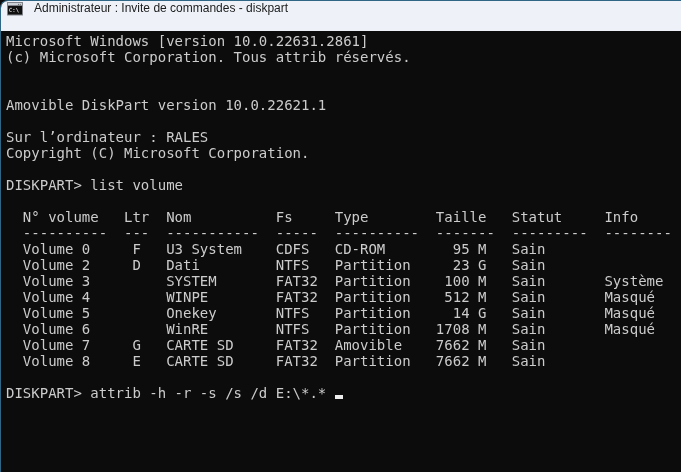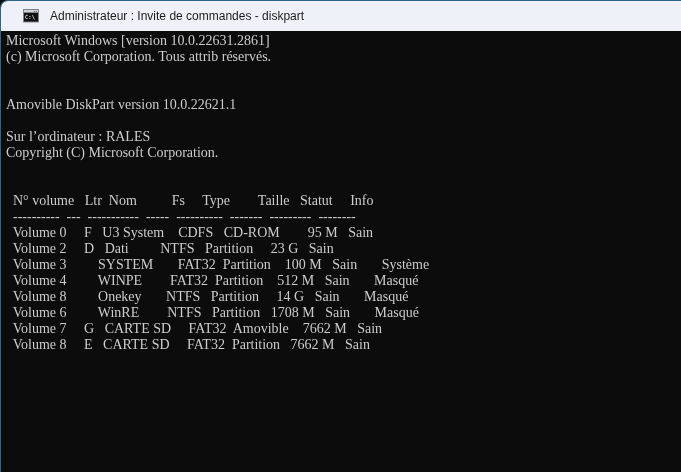--- a/index.html
+++ b/index.html
@@ -10,38 +10,37 @@
     border-top: 1px solid #2f6585;
     border-radius: 8px 0 0 0;
     overflow: hidden;
     background: #0c0c0c;
     position: relative;
   }
   .titlebar {
     height: 30px;
     background: #eef2f8;
     display: flex;
-    align-items: center;
-    padding-left: 22px;
+    padding-left: 6px;
     gap: 11px;
   }
   .titlebar .title {
     font: 12px "Liberation Sans", sans-serif;
     color: #1b1b1b;
     white-space: nowrap;
   }
   .cmd-icon { width: 16px; height: 16px; display: inline-block; flex: 0 0 auto; }
   .console {
     padding: 2px 0 0 5px;
     font-family: "DejaVu Sans Mono", monospace;
     font-size: 14px;
     line-height: 16px;
     color: #cccccc;
   }
-  .cl { height: 16px; white-space: pre; overflow: hidden; font-family: Liberation Serif, serif; }
+  .cl { height: 16px; white-space: pre; overflow: hidden; }
   .cursor {
     display: inline-block;
     width: 8px; height: 4px;
     background: #ededed;
     vertical-align: -1px;
   }
 </style>
 </head>
 <body>
 
@@ -63,27 +62,29 @@
   <div class="console">
     <div class="cl">Microsoft Windows [version 10.0.22631.2861]</div>
     <div class="cl">(c) Microsoft Corporation. Tous attrib réservés.</div>
     <div class="cl"></div>
     <div class="cl"></div>
     <div class="cl">Amovible DiskPart version 10.0.22621.1</div>
     <div class="cl"></div>
     <div class="cl">Sur l’ordinateur : RALES</div>
     <div class="cl">Copyright (C) Microsoft Corporation.</div>
     <div class="cl"></div>
+    <div class="cl">DISKPART&gt; list volume</div>
     <div class="cl"></div>
     <div class="cl">  N° volume   Ltr  Nom          Fs     Type        Taille   Statut     Info</div>
     <div class="cl">  ----------  ---  -----------  -----  ----------  -------  ---------  --------</div>
     <div class="cl">  Volume 0     F   U3 System    CDFS   CD-ROM        95 M   Sain</div>
     <div class="cl">  Volume 2     D   Dati         NTFS   Partition     23 G   Sain</div>
     <div class="cl">  Volume 3         SYSTEM       FAT32  Partition    100 M   Sain       Système</div>
     <div class="cl">  Volume 4         WINPE        FAT32  Partition    512 M   Sain       Masqué</div>
-    <div class="cl">  Volume 8         Onekey       NTFS   Partition     14 G   Sain       Masqué</div>
+    <div class="cl">  Volume 5         Onekey       NTFS   Partition     14 G   Sain       Masqué</div>
     <div class="cl">  Volume 6         WinRE        NTFS   Partition   1708 M   Sain       Masqué</div>
     <div class="cl">  Volume 7     G   CARTE SD     FAT32  Amovible    7662 M   Sain</div>
     <div class="cl">  Volume 8     E   CARTE SD     FAT32  Partition   7662 M   Sain</div>
     <div class="cl"></div>
+    <div class="cl"><span>DISKPART&gt; attrib -h -r -s /s /d E:\*.* </span><span class="cursor"></span></div>
   </div>
 
 </div>
 
 </body></html>

